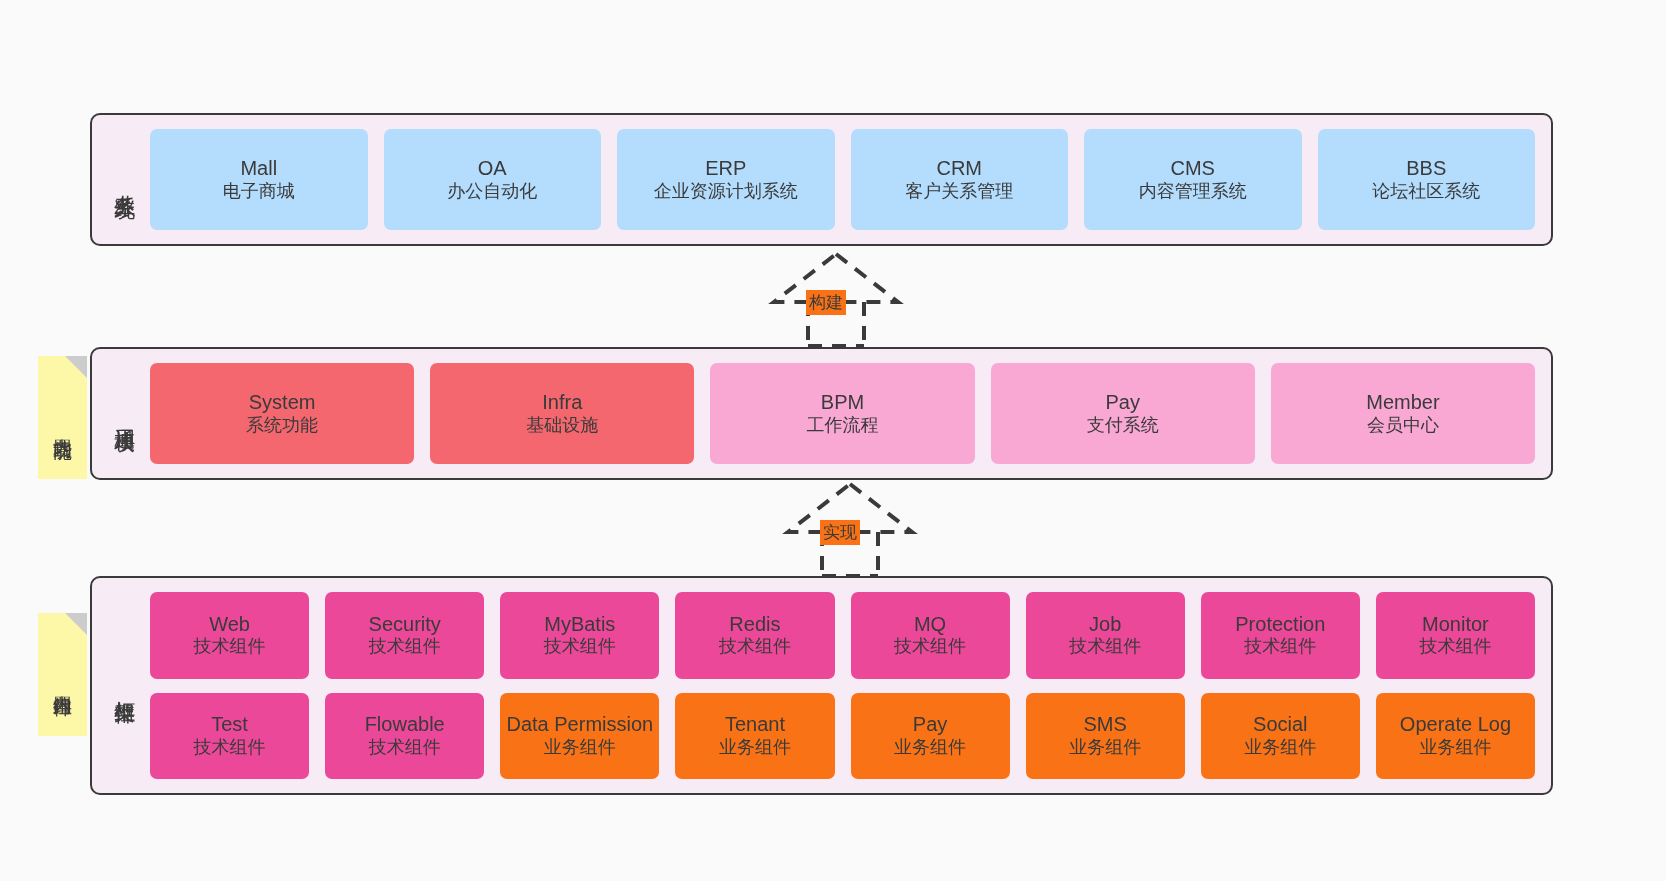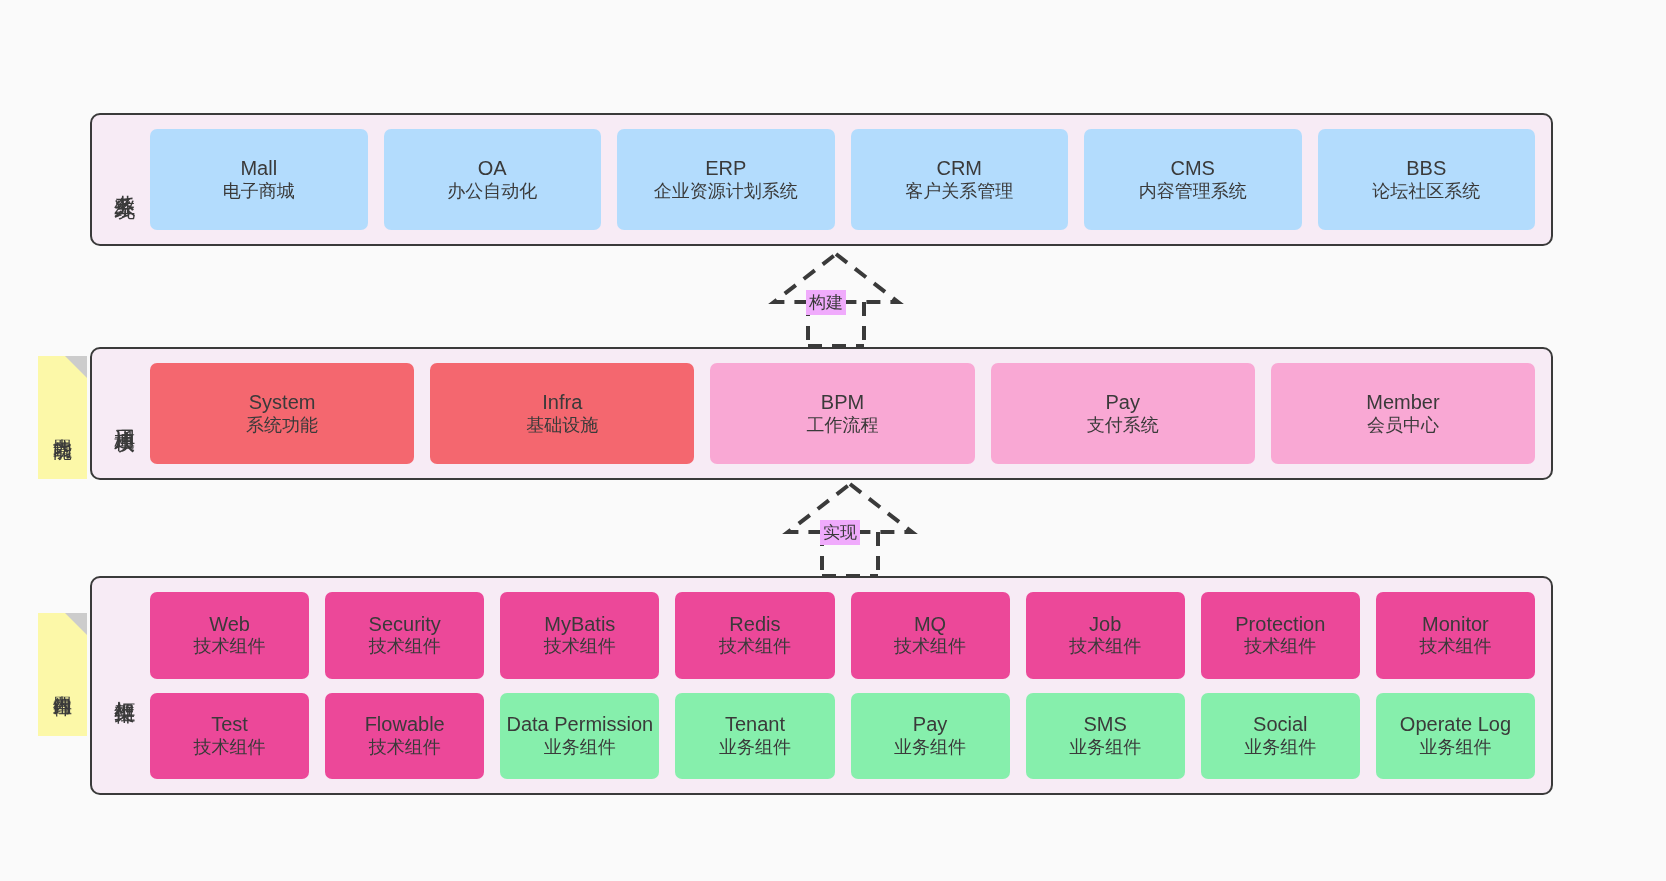--- a/index.html
+++ b/index.html
@@ -78,21 +78,21 @@
   .cell .cn {
     font-size: 18px;
     color: #3A3A3A;
   }
 
   
   .c-blue       { background: #B3DCFD; }
   .c-red        { background: #F4676F; }
   .c-pink       { background: #f9a8d4; }
   .c-green      { background: #ec4899; }
-  .c-lightgreen { background: #86efac; }
+  .c-lightgreen { background: #f97316; }
 
   
   #layer-business  { left: 90px;  top: 113px; width: 1463px; height: 133px; }
   #layer-common    { left: 90px;  top: 347px; width: 1463px; height: 133px; }
   #layer-framework { left: 90px;  top: 576px; width: 1463px; height: 219px; }
 
   
   .note {
     position: absolute;
     box-sizing: border-box;
@@ -122,21 +122,21 @@
   #note-components { left: 38px; top: 613px; width: 49px; height: 123px; }
 
   
   .connector {
     position: absolute;
   }
   .connector-label {
     position: absolute;
     font-size: 17px;
     color: #3A3A3A;
-    background: #f0abfc;
+    background: #f97316;
     padding: 1px 3px;
     white-space: nowrap;
   }
   #conn-build  { left: 746px; top: 248px; width: 180px; height: 100px; }
   #conn-impl   { left: 760px; top: 478px; width: 180px; height: 100px; }
   #label-build { left: 806px; top: 290px; }
   #label-impl  { left: 820px; top: 520px; }
 </style>
 </head>
 <body>

